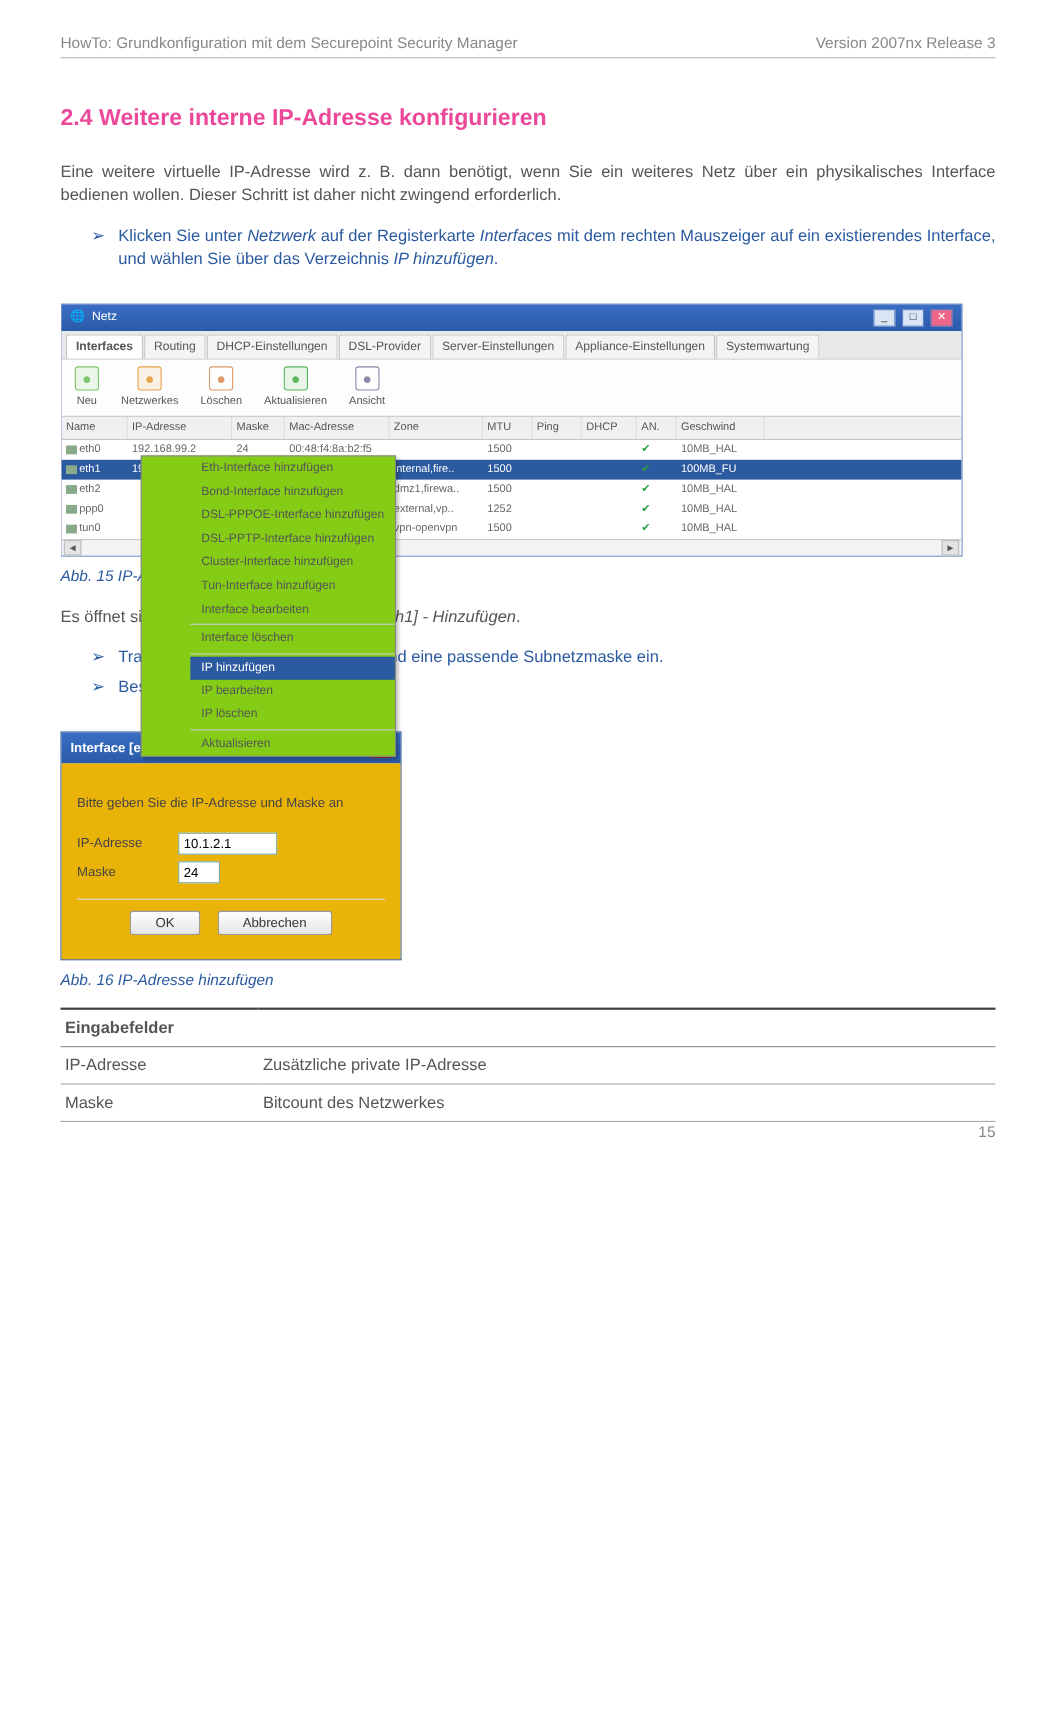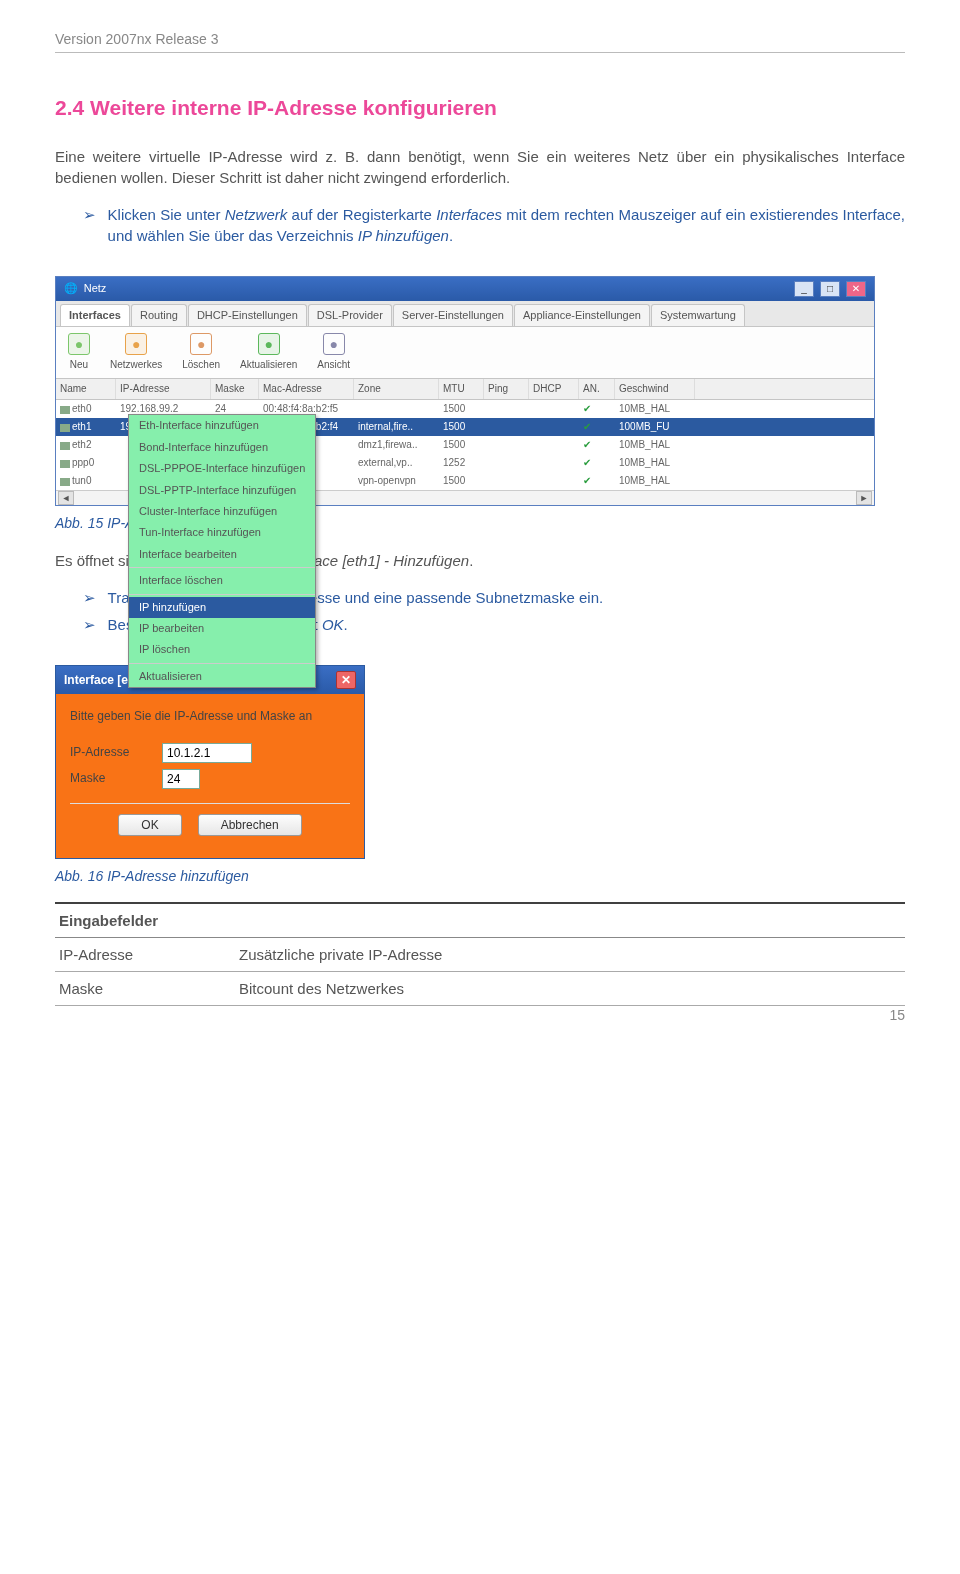--- a/index.html
+++ b/index.html
@@ -38,50 +38,51 @@
   .tbtn .ticon { width: 22px; height: 22px; border-radius: 3px; display: flex; align-items: center; justify-content: center; font-size: 14px; }
   .grid-head, .grid-row { display: grid; grid-template-columns: 60px 95px 48px 95px 85px 45px 45px 50px 36px 80px; gap: 0; font-size: 10px; }
   .grid-head { background: #f0f0f0; border-bottom: 1px solid #c5c5c5; }
   .grid-head > div { padding: 3px 4px; border-right: 1px solid #ddd; color: #555; white-space: nowrap; overflow: hidden; }
   .grid-body { background: #fff; position: relative; }
   .grid-row > div { padding: 2px 4px; white-space: nowrap; overflow: hidden; color: #666; }
   .grid-row.sel { background: #2b5aa0; color: #fff; }
   .grid-row.sel > div { color: #fff; }
   .iface-icon { display:inline-block; width:10px; height:8px; background:#8a8; margin-right:2px; vertical-align:middle; }
   .check { color: #2a9d3e; }
-  .ctx-menu { position: absolute; top: 14px; left: 72px; background: #86efac; border: 1px solid #888; box-shadow: 2px 2px 4px rgba(0,0,0,0.3); min-width: 170px; z-index: 5; }
+  .ctx-menu { position: absolute; top: 14px; left: 72px; background: #84cc16; border: 1px solid #888; box-shadow: 2px 2px 4px rgba(0,0,0,0.3); min-width: 170px; z-index: 5; padding-left: 44px; }
   .ctx-menu .mi { padding: 3px 10px; font-size: 11px; color: #555; }
   .ctx-menu .mi.sel { background: #2b5aa0; color: #fff; }
   .ctx-menu .sep { border-top: 1px solid #ccc; margin: 2px 0; }
   .scroll-row { display: flex; justify-content: space-between; padding: 0 2px; background: #f4f4f4; border-top: 1px solid #ccc; }
   .scroll-row .sb { width: 16px; height: 14px; background: #e4e4e4; border: 1px solid #bbb; display:flex; align-items:center; justify-content:center; font-size:9px; }
 
   
   .win-dialog { width: 310px; border: 1px solid #2b5aa0; font-size: 12px; background: #f4f4f4; margin-bottom: 6px; }
   .win-dialog .dtitle { background: linear-gradient(#3a6ec4,#2a5aa8); color: #fff; padding: 5px 8px; display: flex; justify-content: space-between; align-items: center; font-weight: bold; }
   .win-dialog .dtitle .close { width: 20px; height: 18px; background: #e66; border: 1px solid #a33; color:#fff; display:flex; align-items:center; justify-content:center; font-size:12px; border-radius:2px; }
-  .dialog-body { padding: 14px 14px 10px 14px; background: #f97316; }
+  .dialog-body { padding: 28px 14px 10px 14px; background: #eab308; }
   .dmsg { color: #444; margin-bottom: 18px; font-size: 12px; }
   .drow { display: flex; align-items: center; gap: 14px; margin-bottom: 6px; }
   .drow label { width: 78px; color: #444; font-size: 12px; }
   .drow input { border: 1px solid #7a9; padding: 2px 4px; font-size: 12px; background: #fff; }
   .dbtns { display: flex; justify-content: center; gap: 16px; padding: 10px 0 12px 0; border-top: 1px solid #ddd; margin-top: 14px; }
   .dbtn { padding: 3px 22px; background: linear-gradient(#fdfdfd,#e6e6e6); border: 1px solid #999; border-radius: 3px; font-size: 12px; color: #333; }
 
   
   .ftable { width: 100%; margin-top: 12px; border-collapse: collapse; }
   .ftable th { text-align: left; padding: 6px 4px; color: #555; font-weight: bold; border-top: 2px solid #404040; border-bottom: 1px solid #888; }
   .ftable td { padding: 6px 4px; border-bottom: 1px solid #aaa; color: #555; }
   .ftable td.k { width: 180px; }
   .page-num { text-align: right; color: #888; font-size: 14px; }
 </style>
 </head>
 <body>
 
 <div class="header-row">
+  <span>HowTo: Grundkonfiguration mit dem Securepoint Security Manager</span>
   <span>Version 2007nx Release 3</span>
 </div>
 <hr class="hr-top">
 
 <h2>2.4  Weitere interne IP-Adresse konfigurieren</h2>
 
 <p class="body">Eine weitere virtuelle IP-Adresse wird z. B. dann benötigt, wenn Sie ein weiteres Netz über ein physikalisches Interface bedienen wollen. Dieser Schritt ist daher nicht zwingend erforderlich.</p>
 
 <div class="bullet-list">
   <div class="bullet-item">

